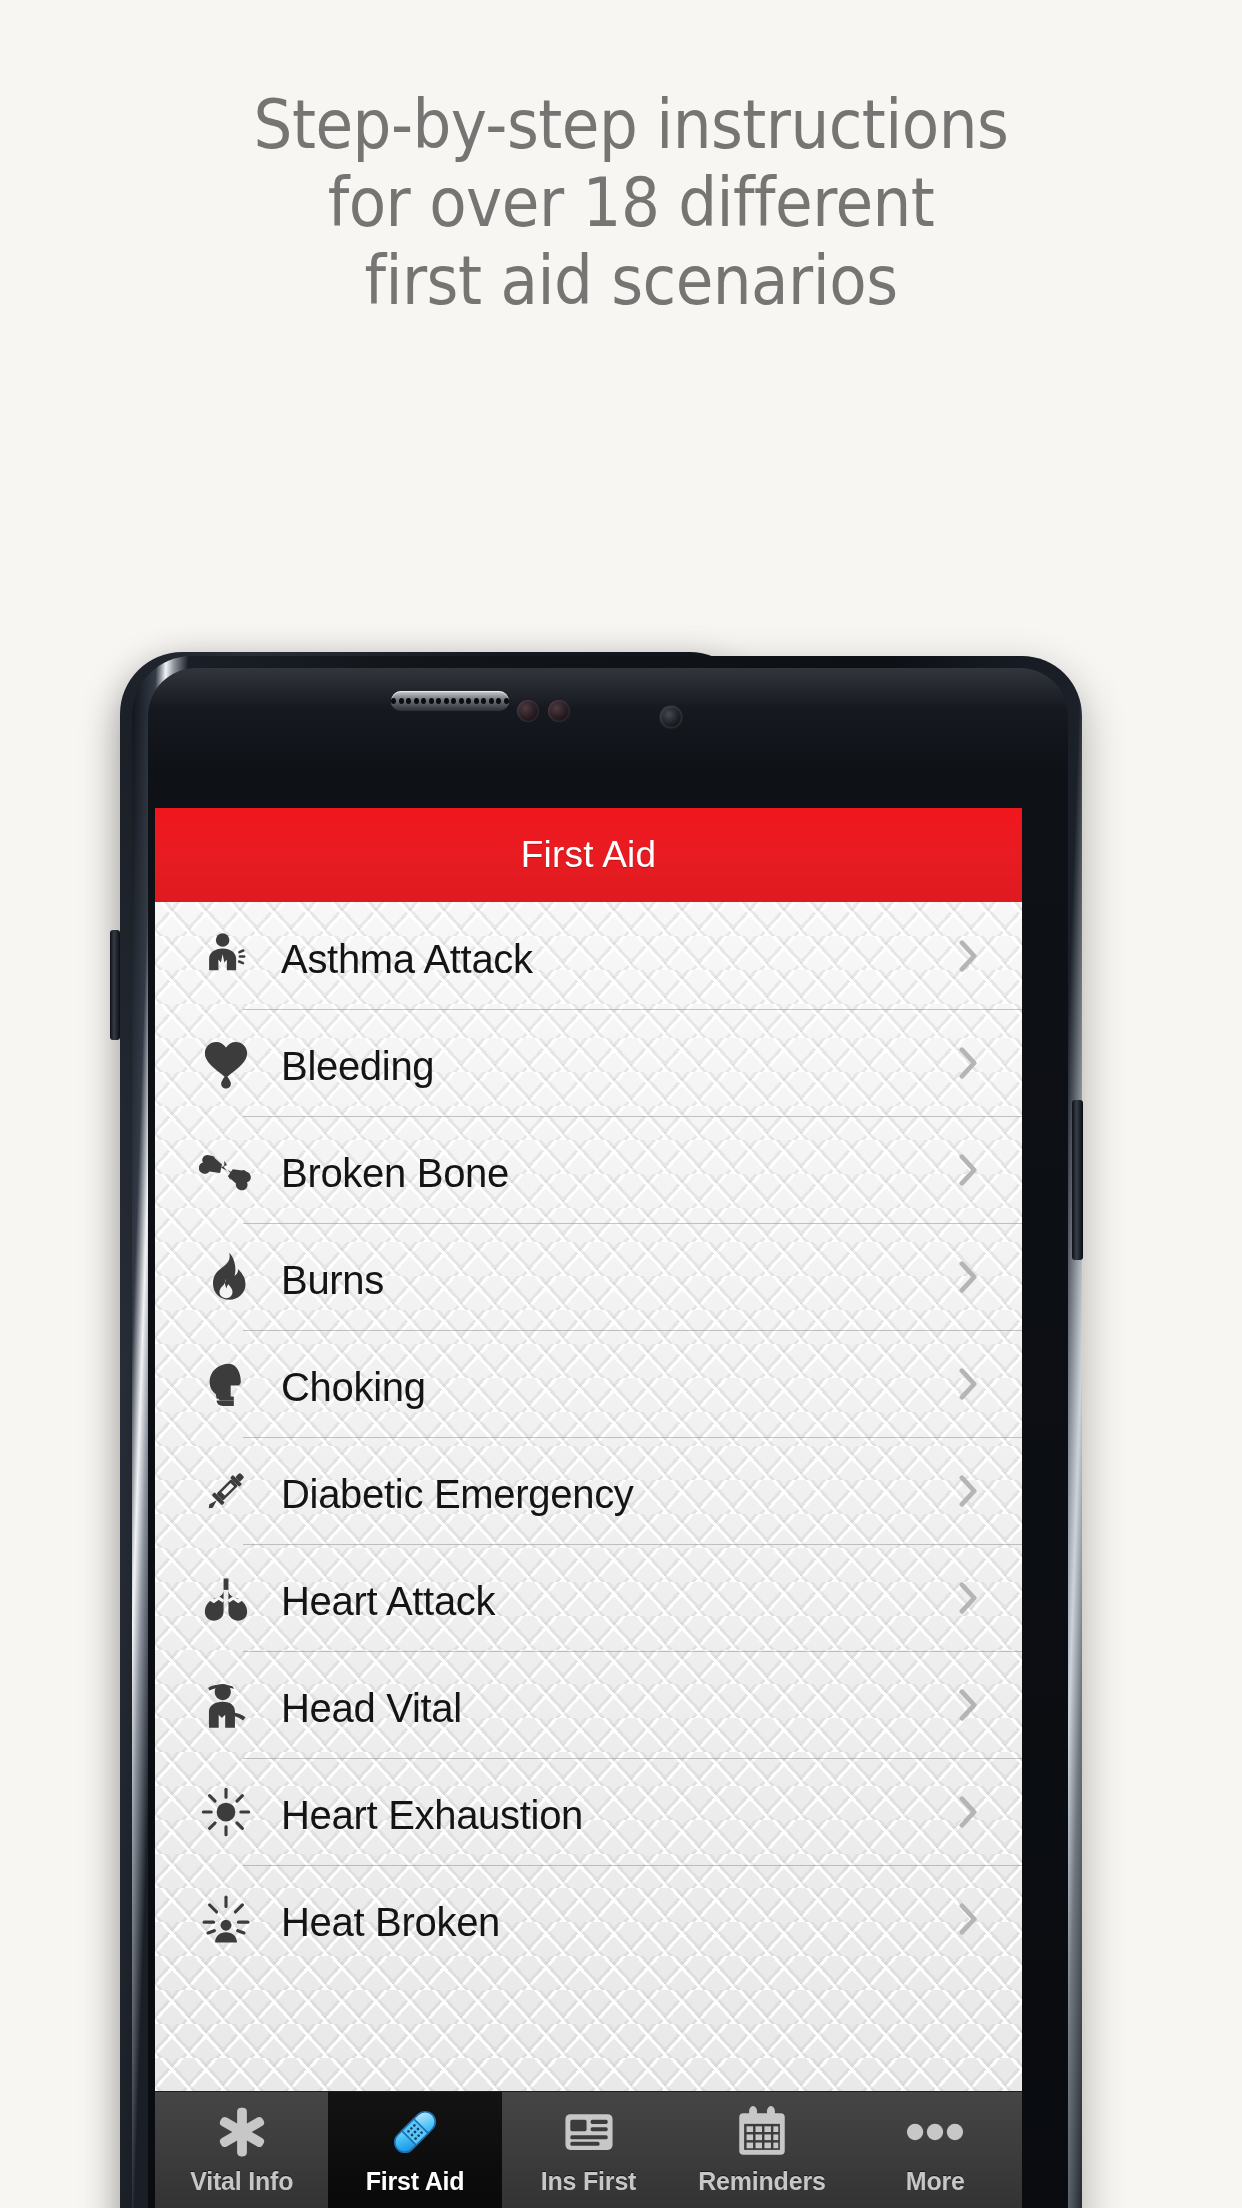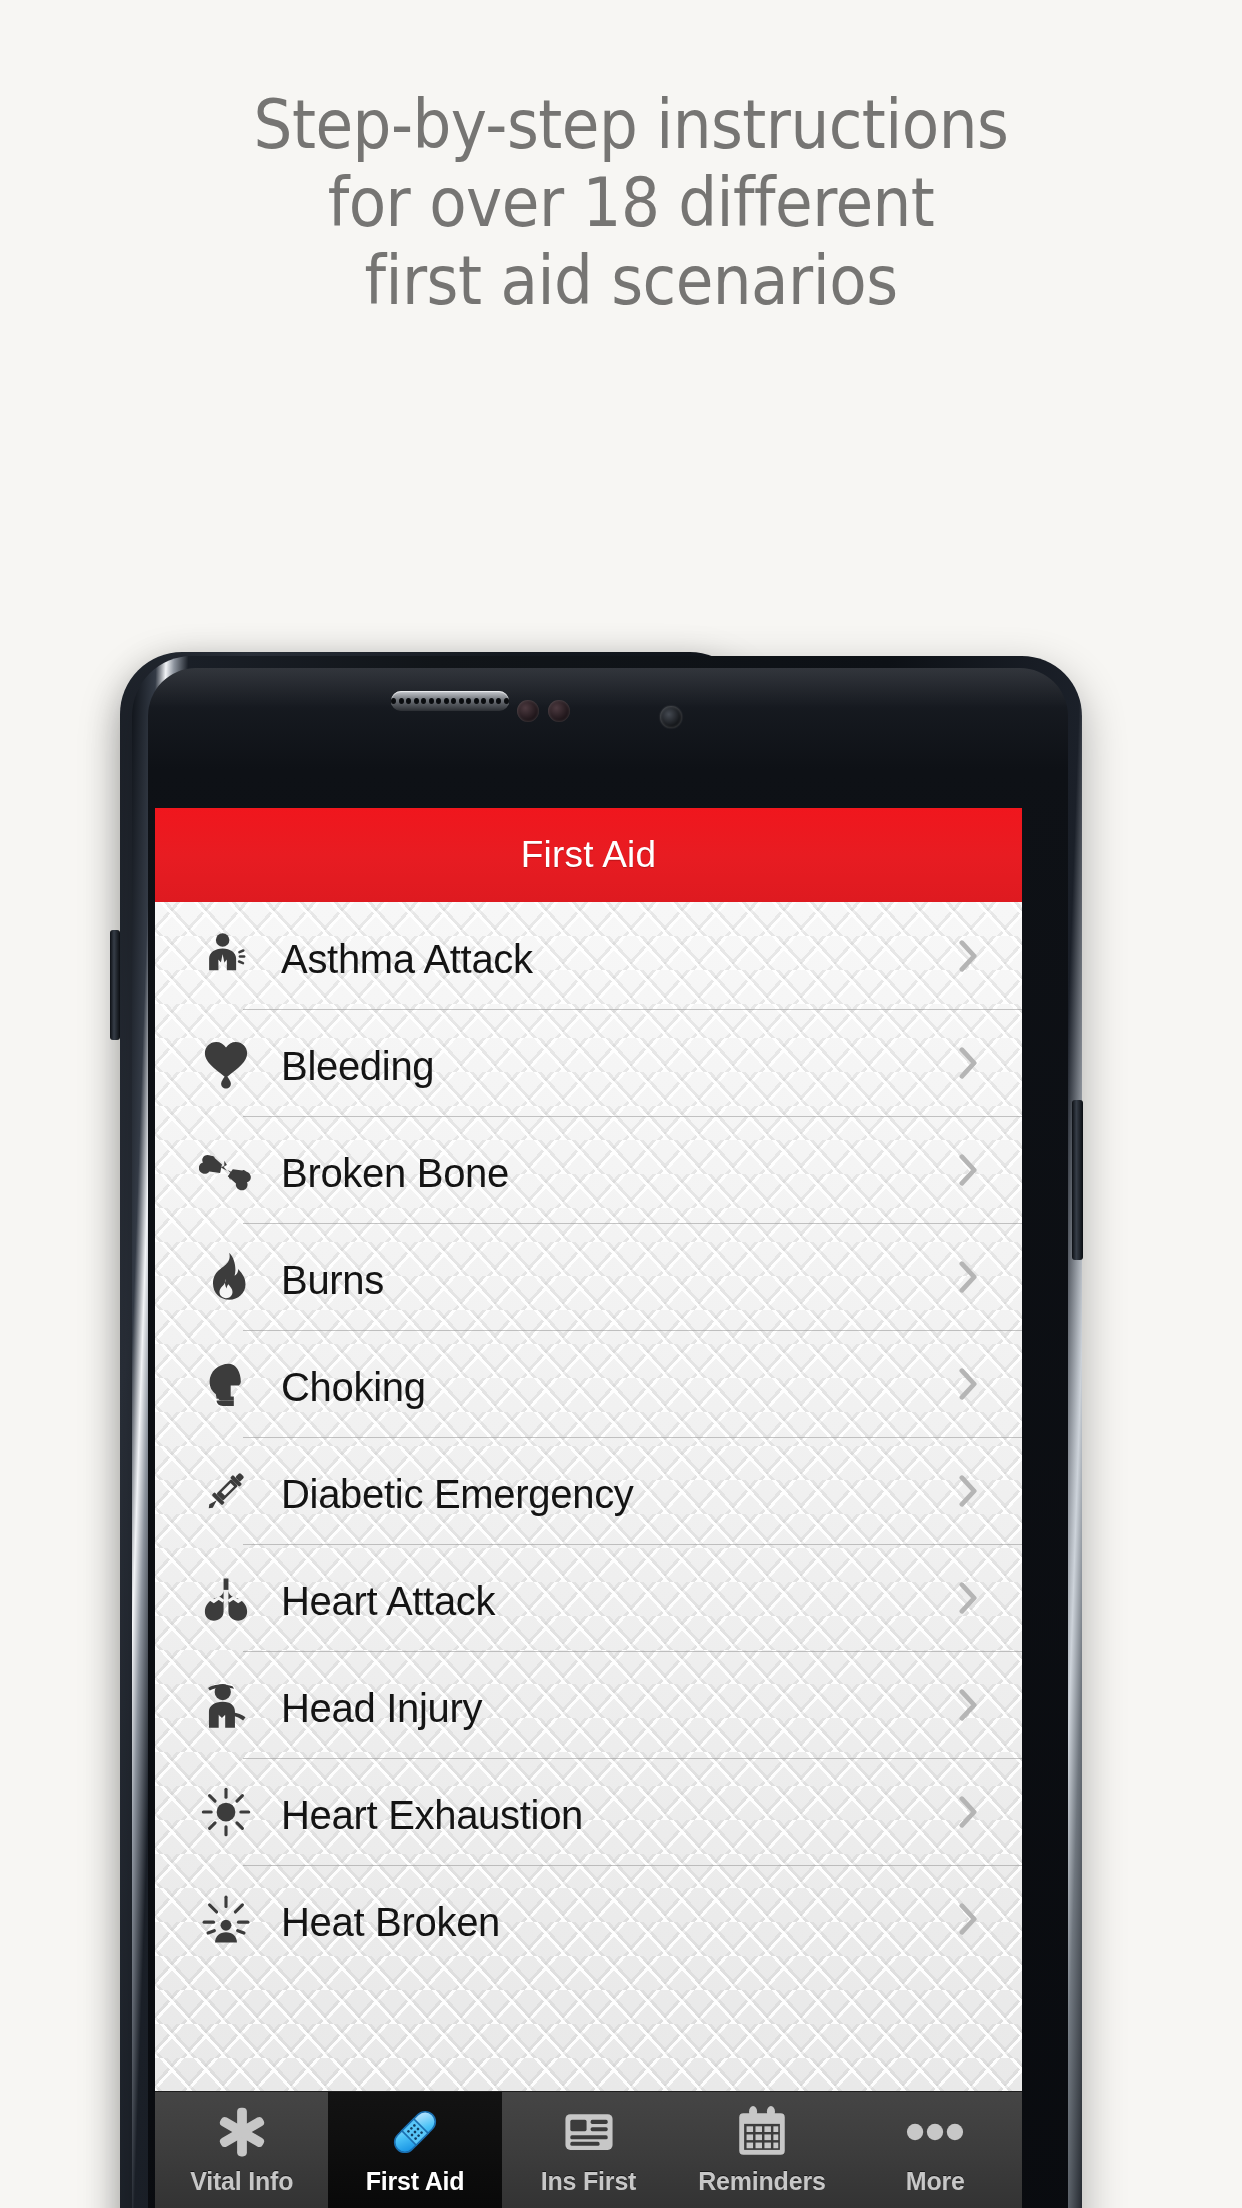--- a/index.html
+++ b/index.html
@@ -345,21 +345,21 @@
       </div>
       <div class="row">
         <span class="row-icon">
           <svg viewBox="0 0 64 64" width="52" height="52" fill="#3c3c3c">
      <circle cx="28" cy="16" r="10"></circle>
      <path d="M10 11c5-4 18-6 30-2l2 3c-12-3-24-1-30 2z"></path>
      <path d="M28 28c-10 0-17 5-17 12v20h12V44l4 4 4-4v16h12V40c0-7-5-12-15-12z"></path>
      <path d="M40 41c6 1 12 3 16 6l-3 4c-4-3-9-5-14-6z"></path>
    </svg>
         </span>
-        <span class="row-label">Head Injury</span>
+        <span class="row-label">Head Vital</span>
         <span class="chev">
           <svg viewBox="0 0 20 34" width="19" height="34" fill="none" stroke="#b5b5b5" stroke-width="5" stroke-linecap="round" stroke-linejoin="round">
       <polyline points="3,3 16,17 3,31"></polyline>
           </svg>
         </span>
       </div>
       <div class="row">
         <span class="row-icon">
           <svg viewBox="0 0 64 64" width="50" height="50" fill="#3c3c3c">
      <circle cx="32" cy="32" r="12"></circle>

